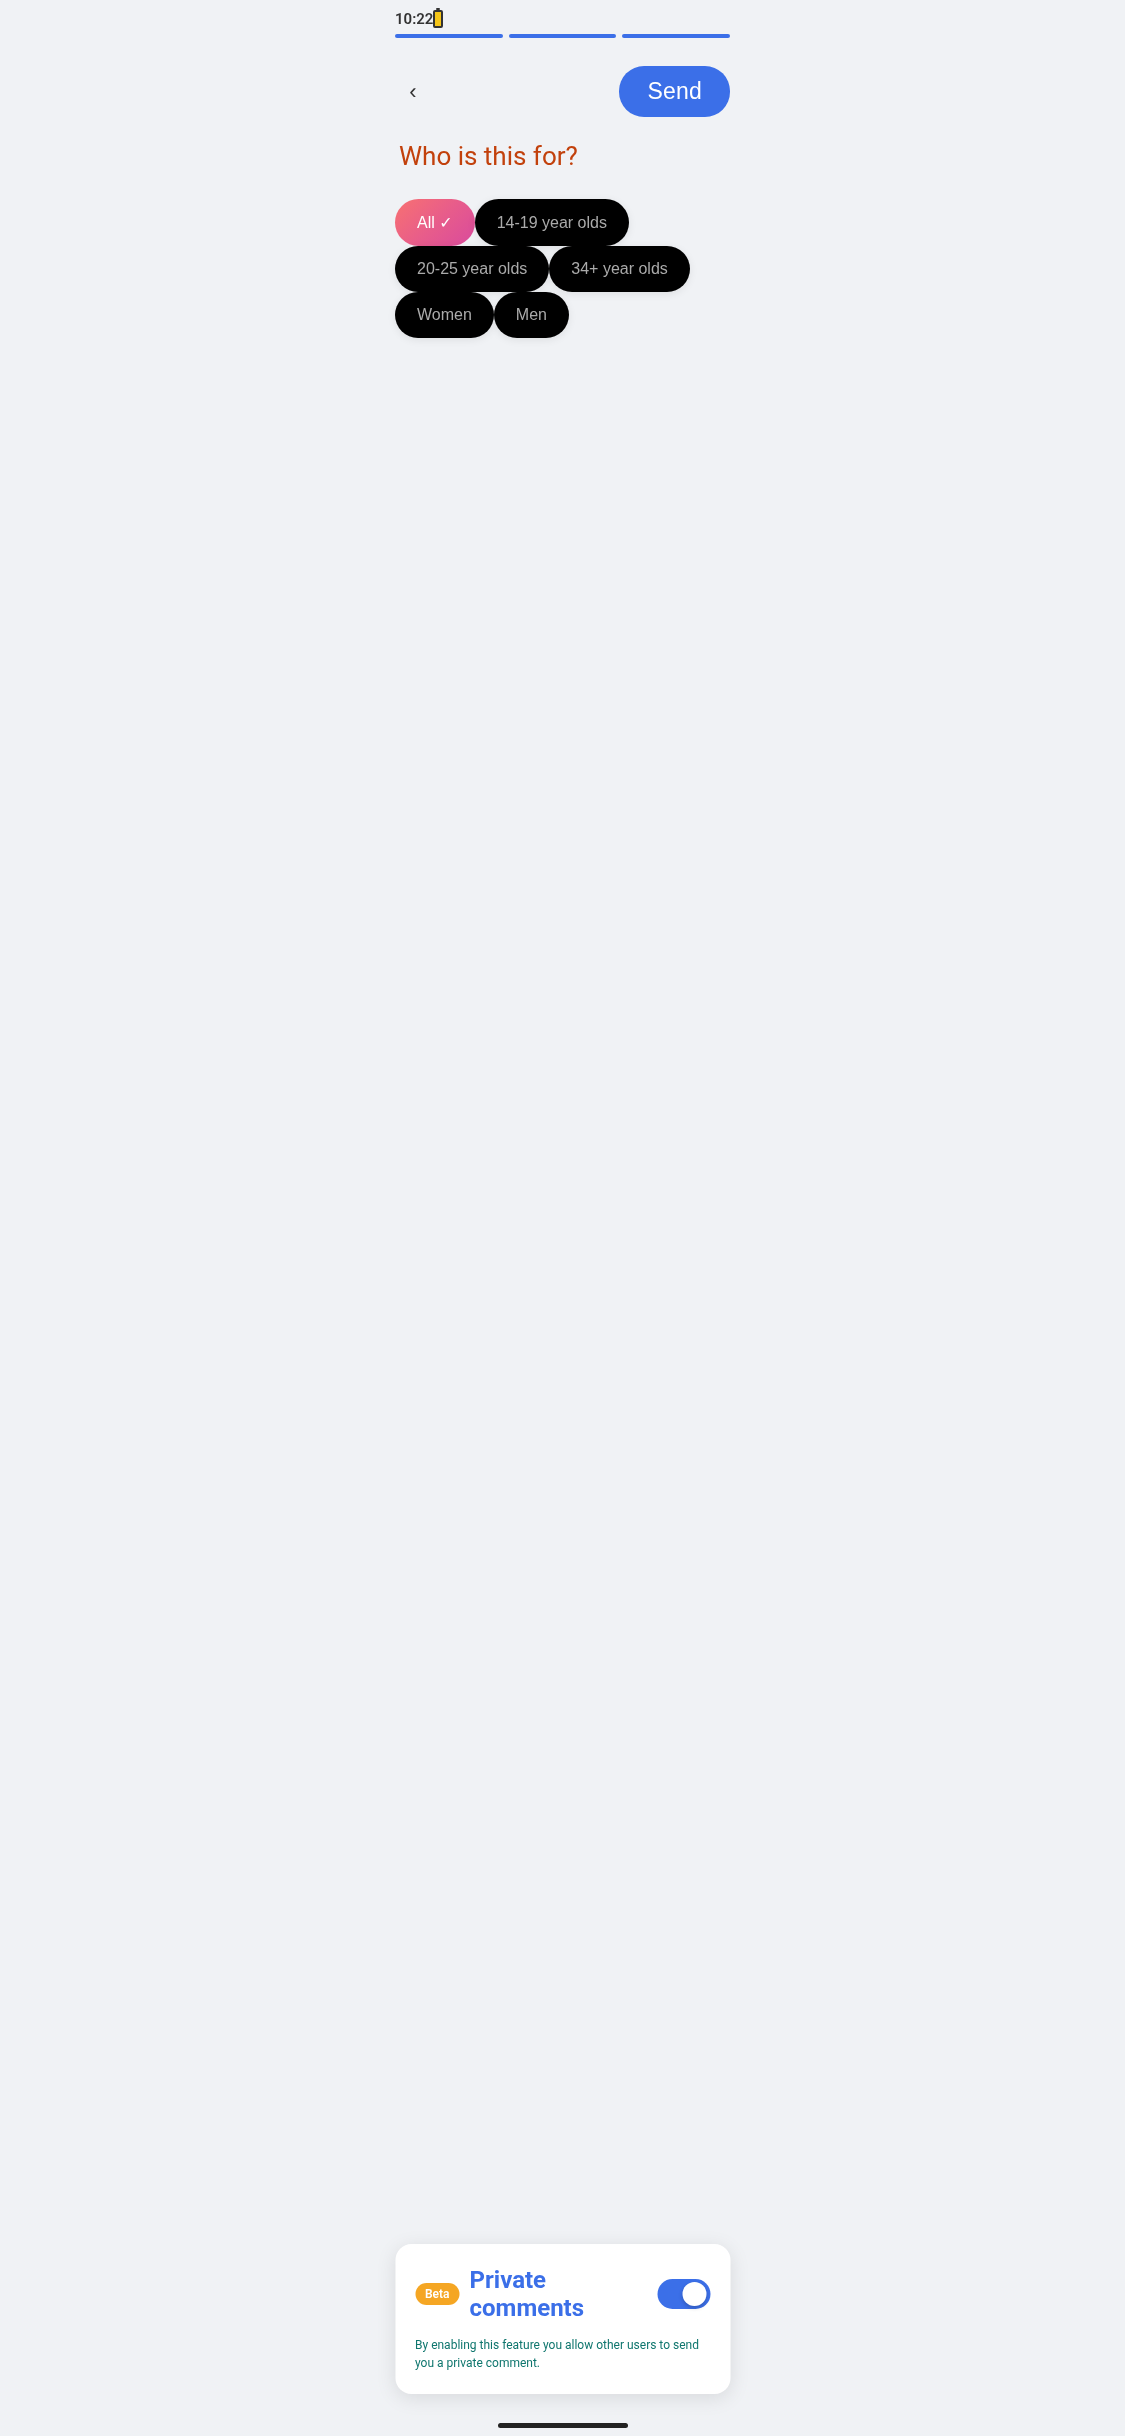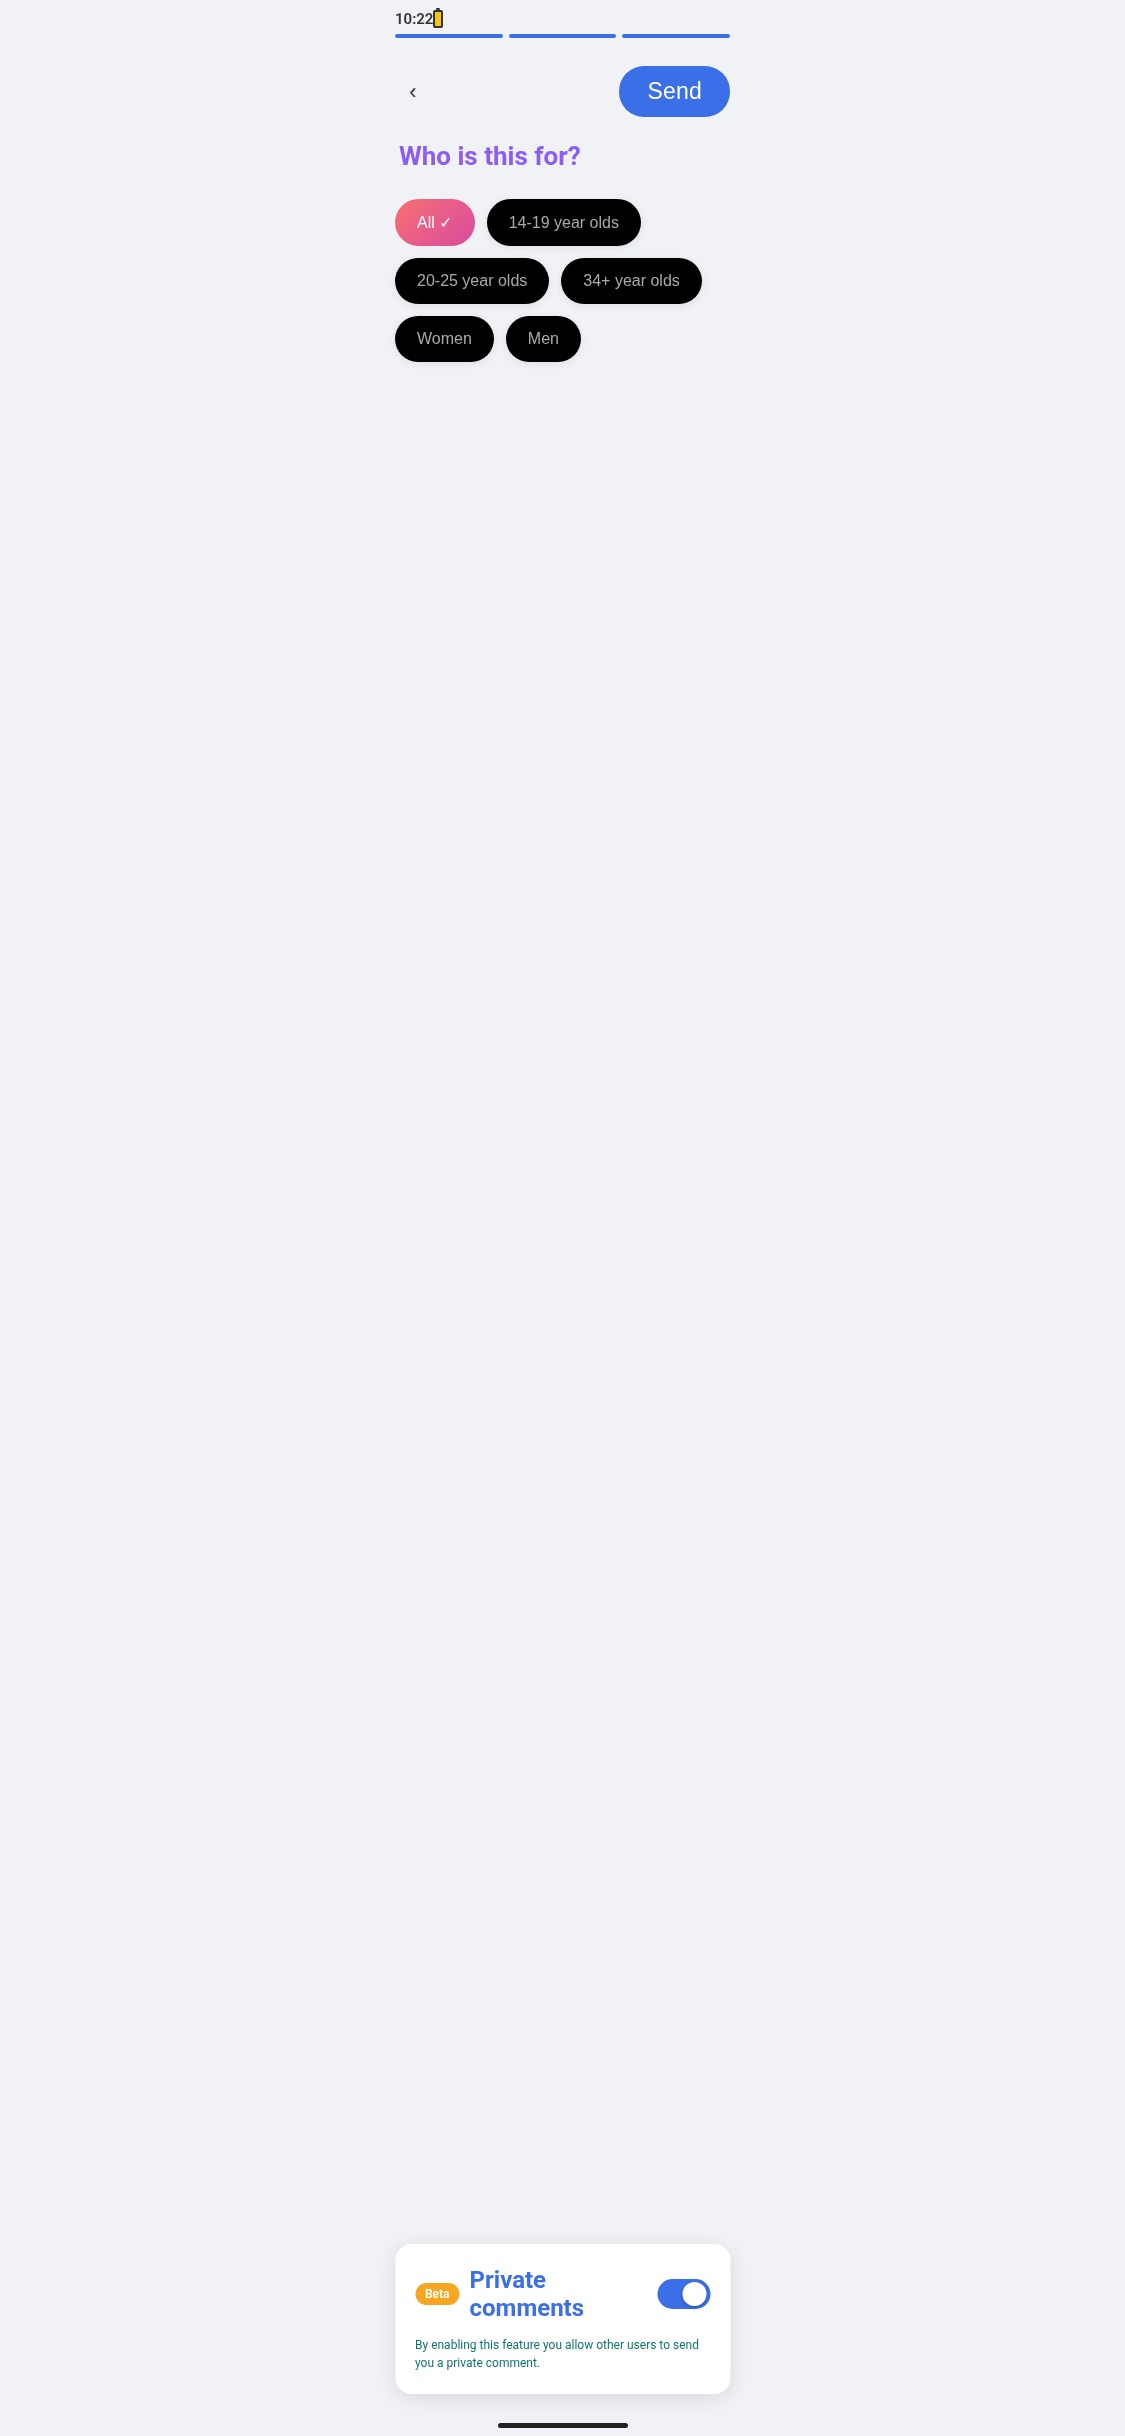--- a/index.html
+++ b/index.html
@@ -105,30 +105,29 @@
       font-size: 23px;
       font-weight: 500;
       cursor: pointer;
       letter-spacing: 0.2px;
     }
 
     
     .page-title {
       padding: 0 24px 28px;
       font-size: 26px;
-      font-weight: 700;
-      color: #8b5cf6;
+      font-weight: 400;
+      color: #c2410c;
     }
 
     
     .chips-container {
       padding: 0 20px;
       display: flex;
       flex-wrap: wrap;
-      gap: 12px;
     }
 
     .chip {
       border-radius: 30px;
       padding: 14px 22px;
       font-size: 16px;
       font-weight: 500;
       cursor: pointer;
       border: none;
       display: flex;

